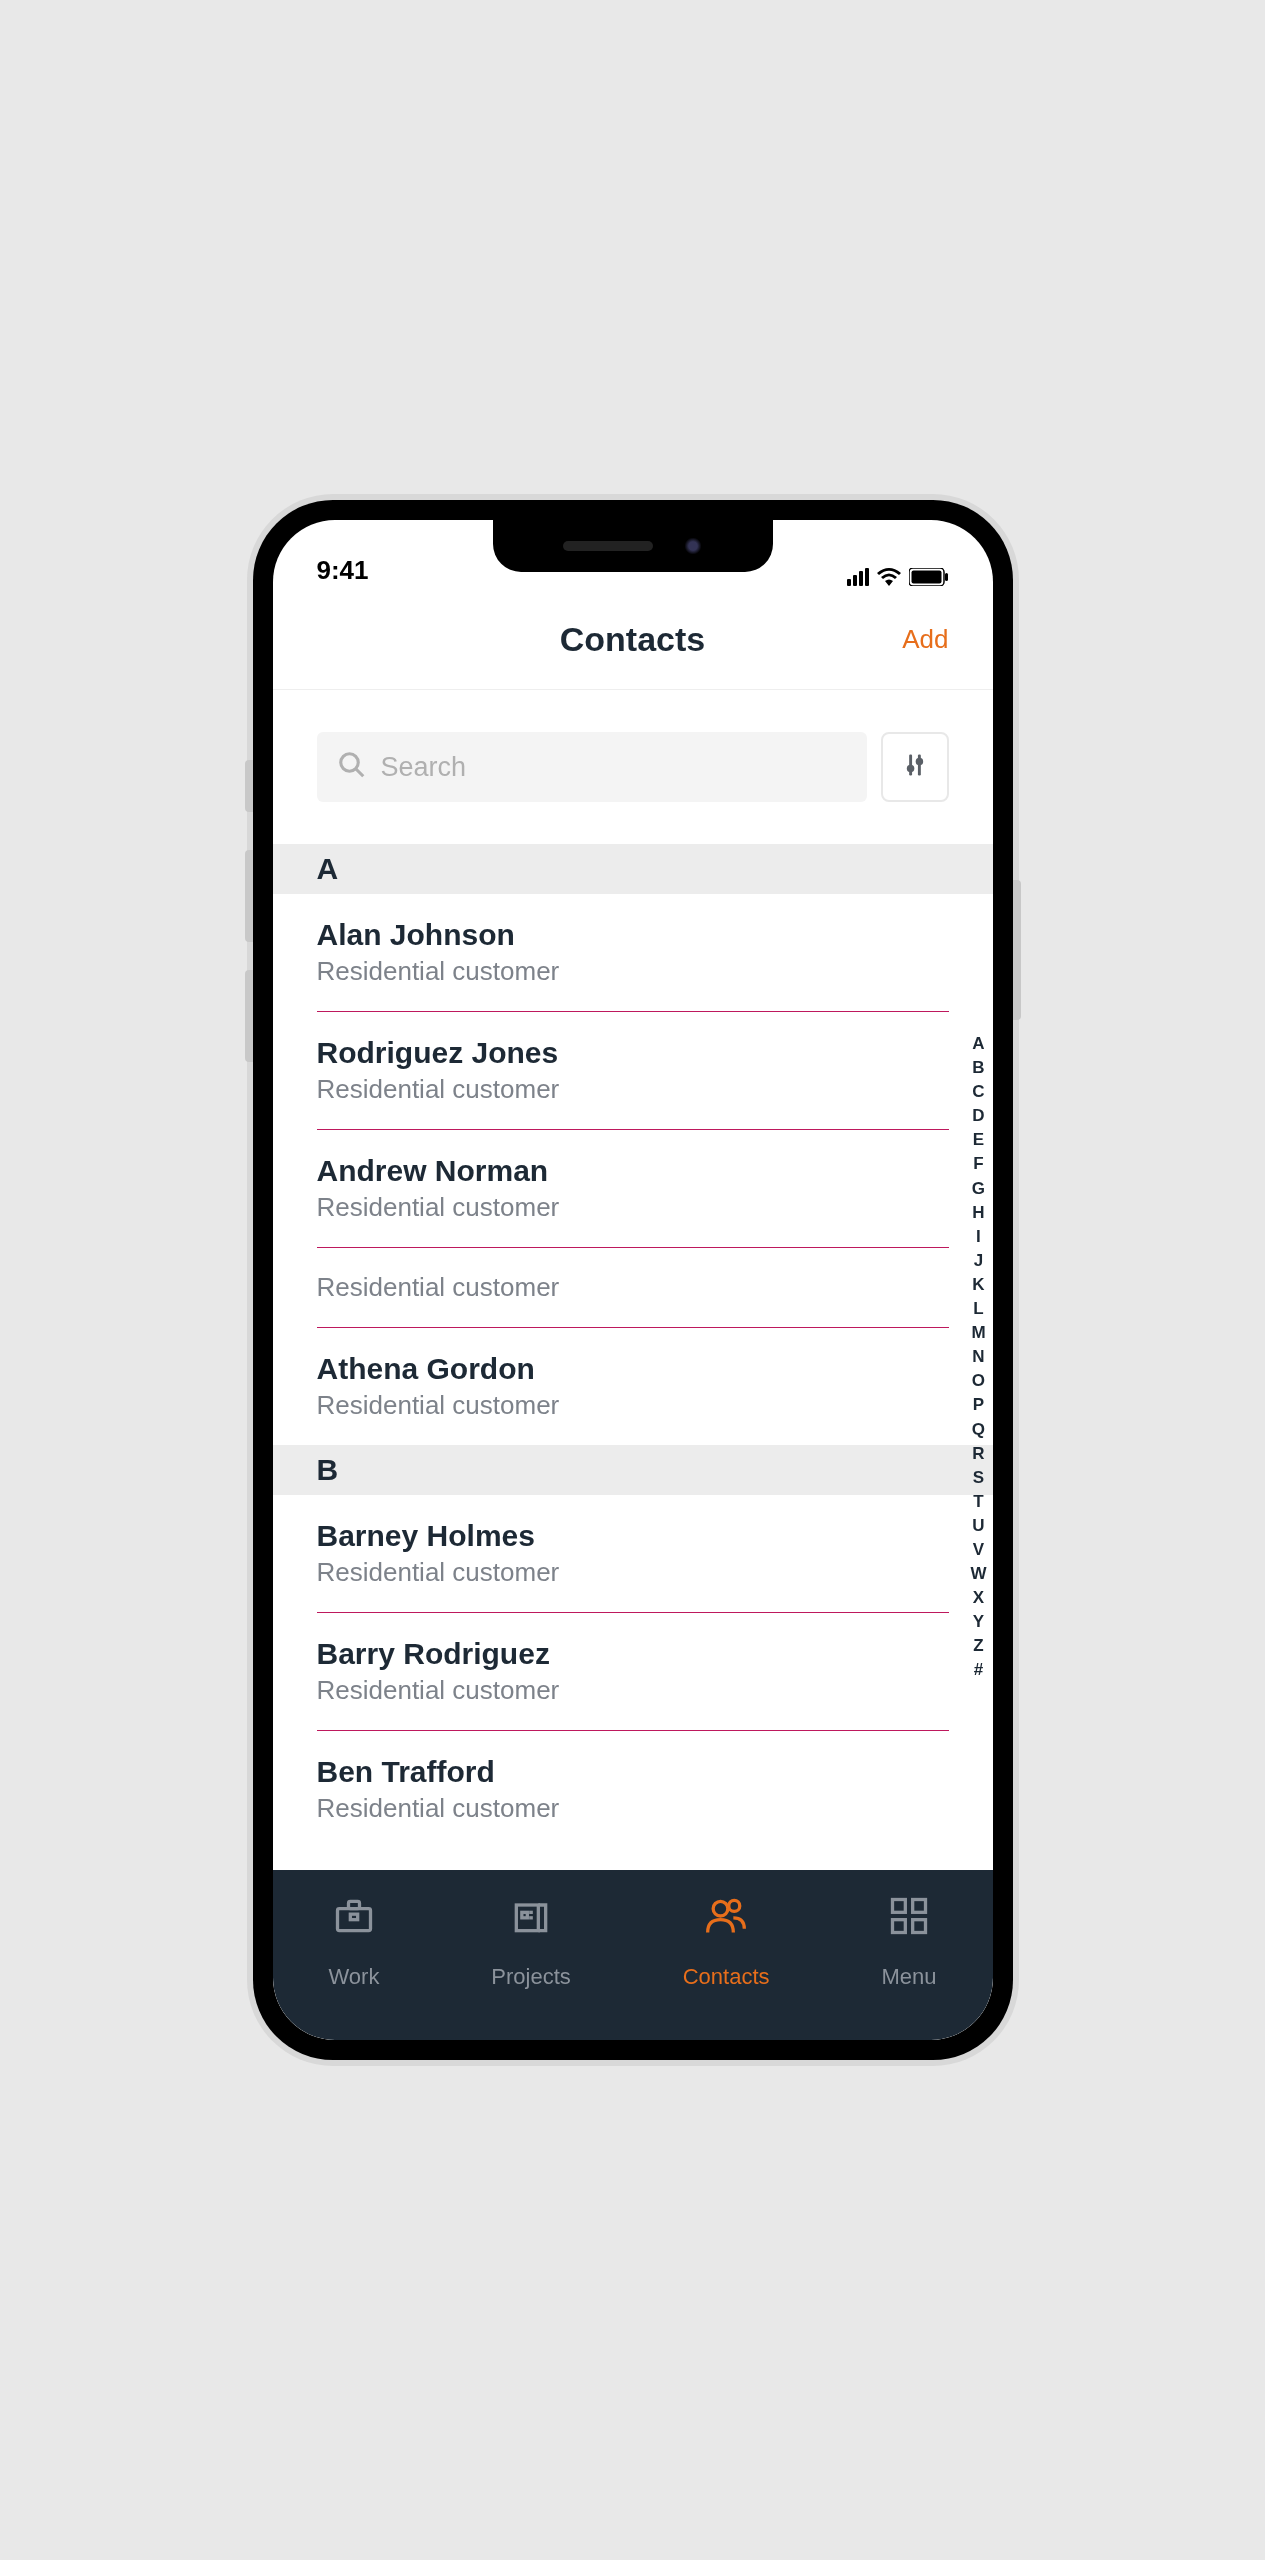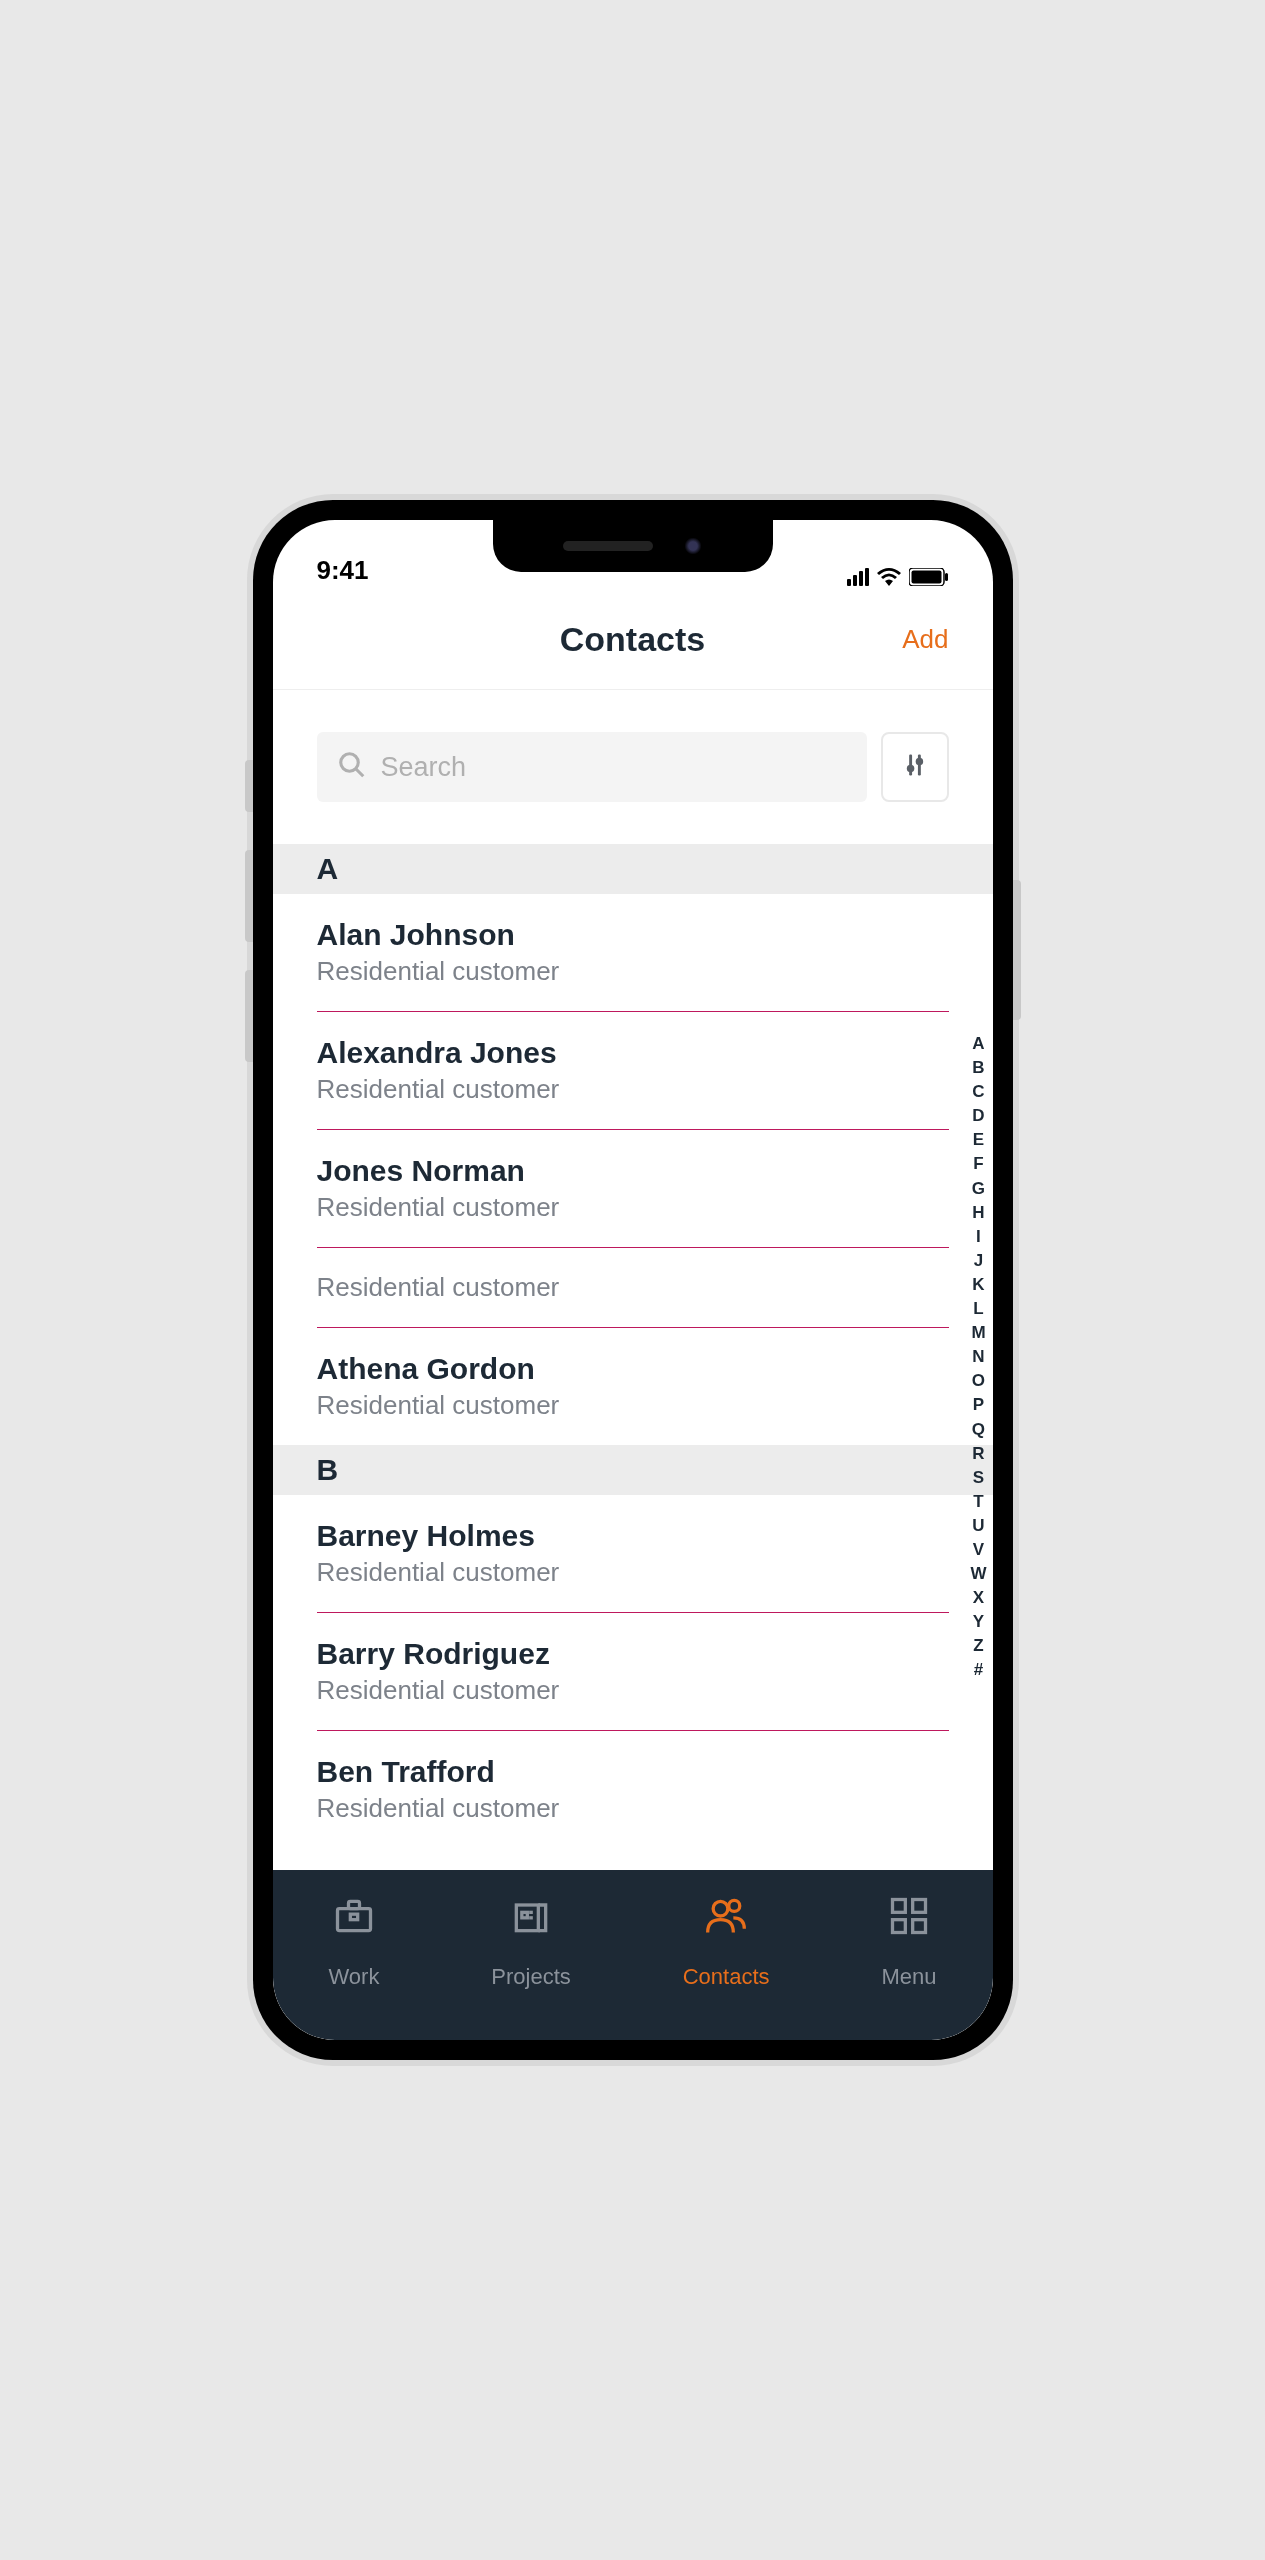--- a/index.html
+++ b/index.html
@@ -283,25 +283,25 @@
           <span>Z</span>
           <span>#</span>
         </div>
       <div class="contact-list" id="contact-list">
           <div class="section-header">A</div>
           <div class="item-wrap">
             <div class="contact-name">Alan Johnson</div>
             <div class="contact-type">Residential customer</div>
           </div>
           <div class="item-wrap">
-            <div class="contact-name">Alexandra Jones</div>
-            <div class="contact-type">Residential customer</div>
-          </div>
-          <div class="item-wrap">
-            <div class="contact-name">Jones Norman</div>
+            <div class="contact-name">Rodriguez Jones</div>
+            <div class="contact-type">Residential customer</div>
+          </div>
+          <div class="item-wrap">
+            <div class="contact-name">Andrew Norman</div>
             <div class="contact-type">Residential customer</div>
           </div>
           <div class="item-wrap">
             <div class="contact-type">Residential customer</div>
           </div>
           <div class="item-wrap" style="border-bottom: none;">
             <div class="contact-name">Athena Gordon</div>
             <div class="contact-type">Residential customer</div>
           </div>
           <div class="section-header">B</div>

